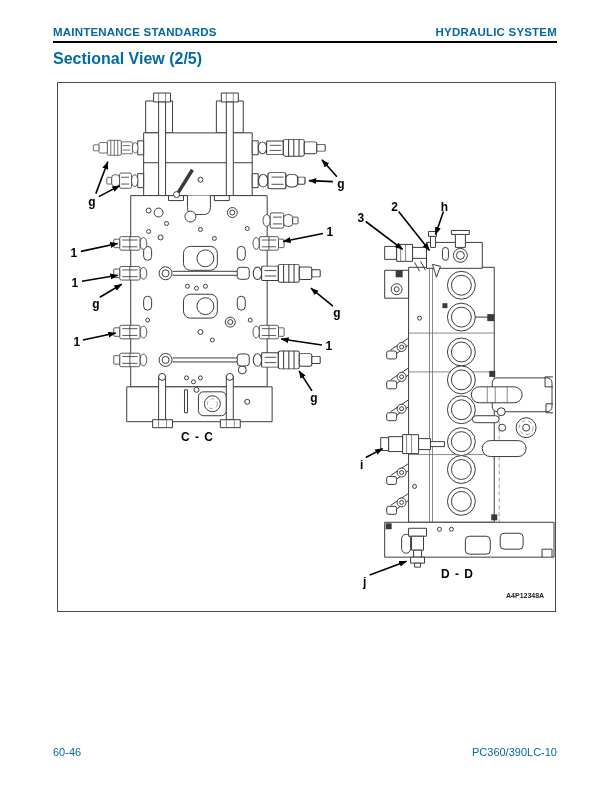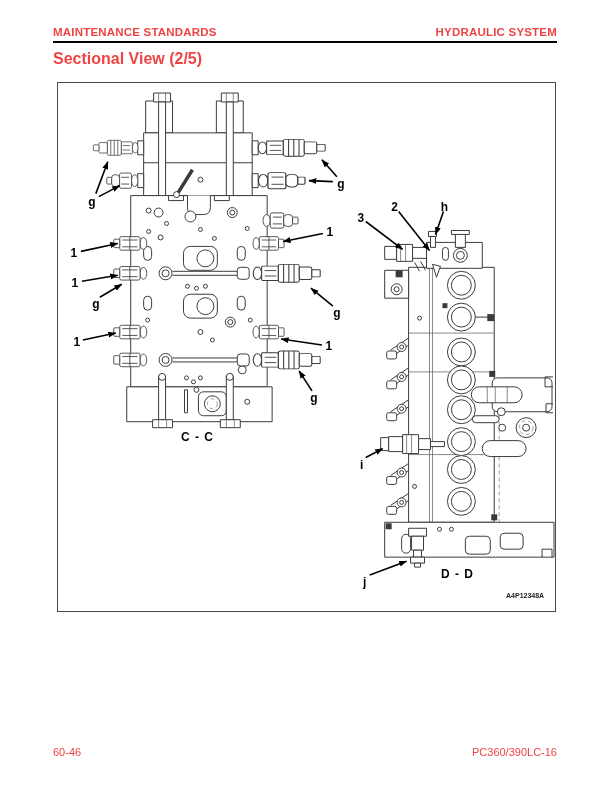--- a/index.html
+++ b/index.html
@@ -1,19 +1,19 @@
 <!DOCTYPE html>
 <html><head>
 <meta charset="utf-8">
 <style>
   * { margin:0; padding:0; box-sizing:border-box; }
   html,body { background:#fff; }
   .page {
     position:relative; width:612px; height:792px; background:#fff;
-    font-family:"Liberation Sans", sans-serif; color:#ef4444; overflow:hidden;
+    font-family:"Liberation Sans", sans-serif; color:#0369a1; overflow:hidden;
   }
   .header {
     position:absolute; left:53px; right:55px; top:26px;
     display:flex; justify-content:space-between; align-items:flex-end;
     padding-bottom:3px; border-bottom:2px solid #000;
   }
   .header span { font-size:11.5px; font-weight:bold; letter-spacing:.2px; }
   .subtitle {
     position:absolute; left:53px; top:50px;
     font-size:16px; font-weight:bold;
@@ -393,16 +393,16 @@
           <text class="lbl" x="365" y="587" text-anchor="middle">j</text>
         </g>
         <text class="cap" x="458" y="579" text-anchor="middle">D - D</text>
         <text class="code" x="545" y="599" text-anchor="end">A4P12348A</text>
       </g>
     </svg>
   </div>
 
   <div class="footer">
     <span>60-46</span>
-    <span>PC360/390LC-16</span>
+    <span>PC360/390LC-10</span>
   </div>
 
 </div>
 
 </body></html>

